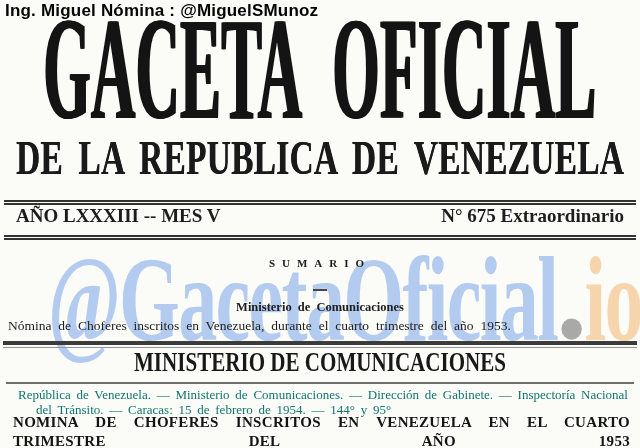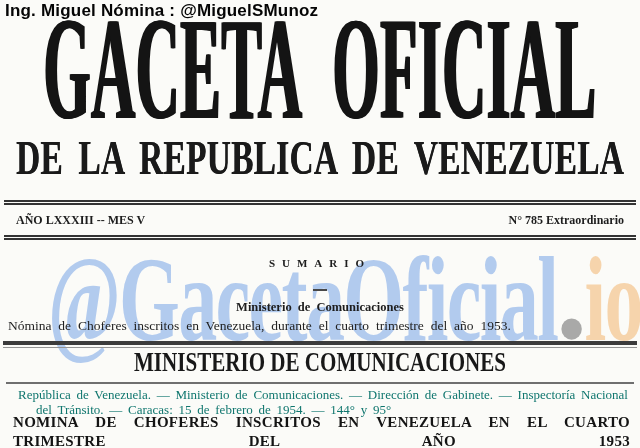--- a/index.html
+++ b/index.html
@@ -84,23 +84,22 @@
   }
 
   
   .dateline {
     top: 200px; left: 4px; right: 4px;
     height: 30px;
     border-top: 5px double #333;
     border-bottom: 5px double #333;
     display: flex;
     justify-content: space-between;
-    align-items: center;
     padding: 0 12px;
-    font-size: 12px;
+    font-size: 19px;
     font-weight: bold;
     white-space: nowrap;
   }
 
   
   .sumario-heading {
     top: 257px; left: 0; width: 100%;
     text-align: center;
     font-size: 11px;
     font-weight: bold;
@@ -184,21 +183,21 @@
 
   <div class="content">
 
     <div class="credit">Ing. Miguel Nómina : @MiguelSMunoz</div>
 
     <h1 class="masthead">GACETA OFICIAL</h1>
     <h2 class="subtitle">DE LA REPUBLICA DE VENEZUELA</h2>
 
     <div class="dateline">
       <span>AÑO LXXXIII -- MES V</span>
-      <span>N° 785 Extraordinario</span>
+      <span>N° 675 Extraordinario</span>
     </div>
 
     <div class="sumario-heading">SUMARIO</div>
     <div class="sumario-dash"></div>
     <div class="sumario-ministry">Ministerio de Comunicaciones</div>
     <div class="sumario-entry">Nómina de Choferes inscritos en Venezuela, durante el cuarto trimestre del año 1953.</div>
 
     <div class="rule-heavy"></div>
 
     <h3 class="section-heading">MINISTERIO DE COMUNICACIONES</h3>

